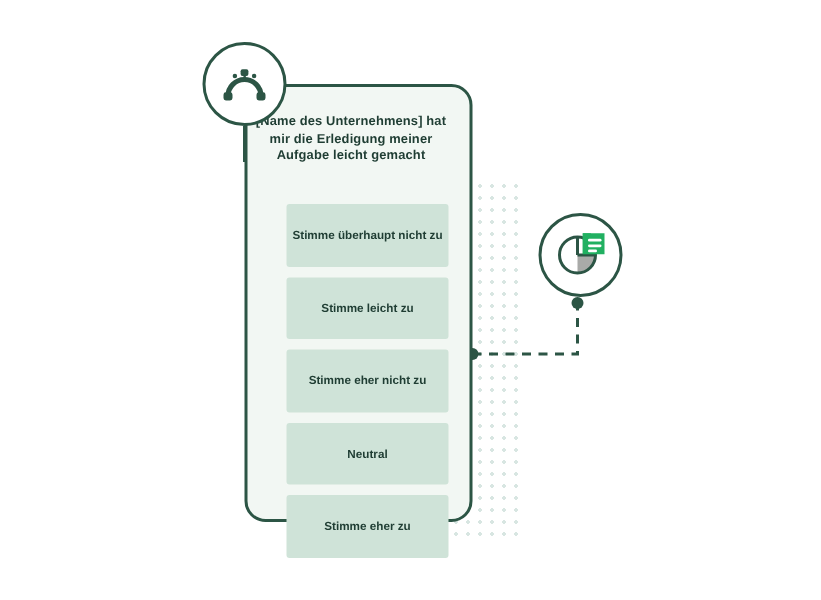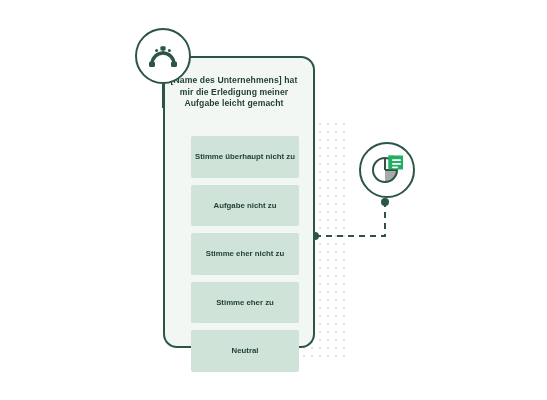--- a/index.html
+++ b/index.html
@@ -145,24 +145,24 @@
   <svg class="connector" viewBox="0 0 110 60" width="110" height="60">
     <path d="M 10 46 L 80 46 L 80 12" fill="none" stroke="#2c5545" stroke-width="2" stroke-dasharray="6 5" stroke-linecap="butt"></path>
     <circle cx="10" cy="46" r="4" fill="#2c5545"></circle>
     <circle cx="80" cy="12" r="4" fill="#2c5545"></circle>
   </svg>
 
   <div class="survey-card">
     <div class="question">[Name des Unternehmens] hat mir die Erledigung meiner Aufgabe leicht gemacht</div>
     <div class="options">
         <div class="option two-line">Stimme überhaupt nicht zu</div>
-        <div class="option">Aufgabe nicht zu</div>
+        <div class="option">Stimme leicht zu</div>
         <div class="option">Stimme eher nicht zu</div>
+        <div class="option">Neutral</div>
         <div class="option">Stimme eher zu</div>
-        <div class="option">Neutral</div>
       </div>
   </div>
 
   <div class="badge badge-survey">
     <svg width="30" height="24" viewBox="0 0 30 24">
       <path d="M4 20 A 11 11 0 0 1 26 20" fill="none" stroke="#2c5545" stroke-width="3.4" stroke-linecap="round"></path>
       <rect x="1" y="17.5" width="6" height="5.5" rx="1.6" fill="#2c5545"></rect>
       <rect x="23" y="17.5" width="6" height="5.5" rx="1.6" fill="#2c5545"></rect>
       <rect x="12.4" y="2.2" width="5.2" height="4.4" rx="1.3" fill="#2c5545"></rect>
       <circle cx="8.6" cy="6.6" r="1.5" fill="#2c5545"></circle>

